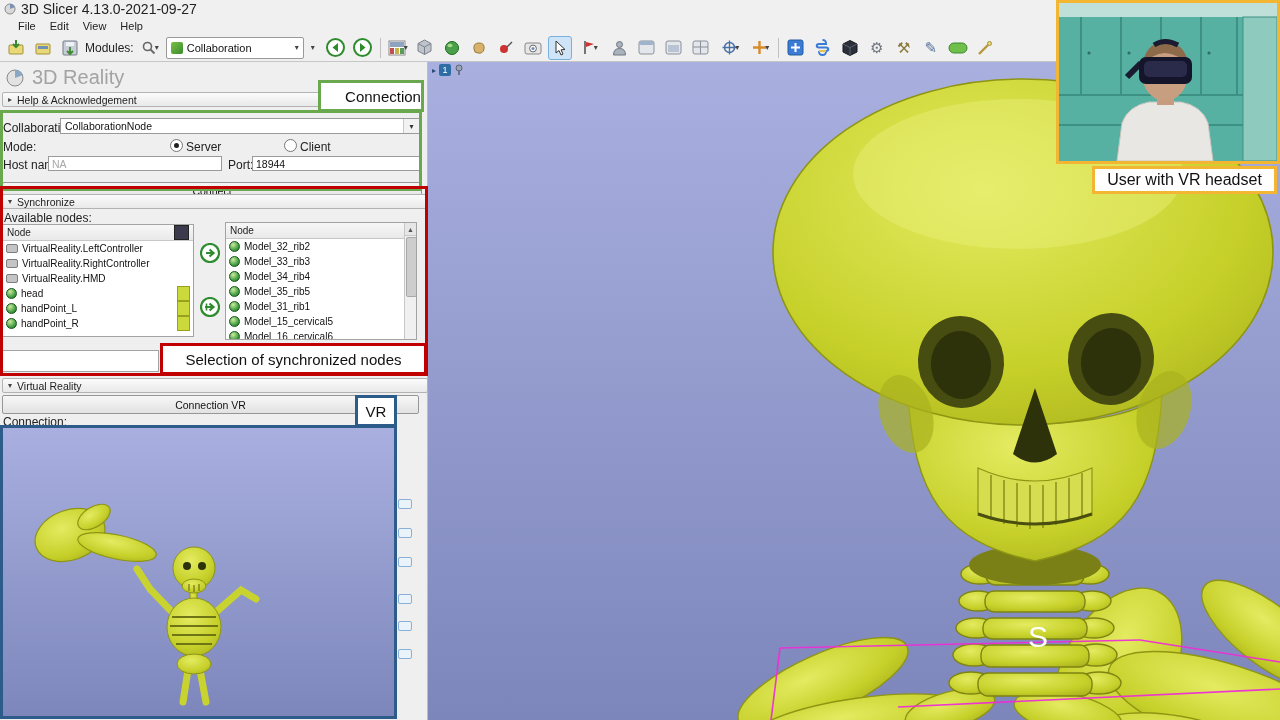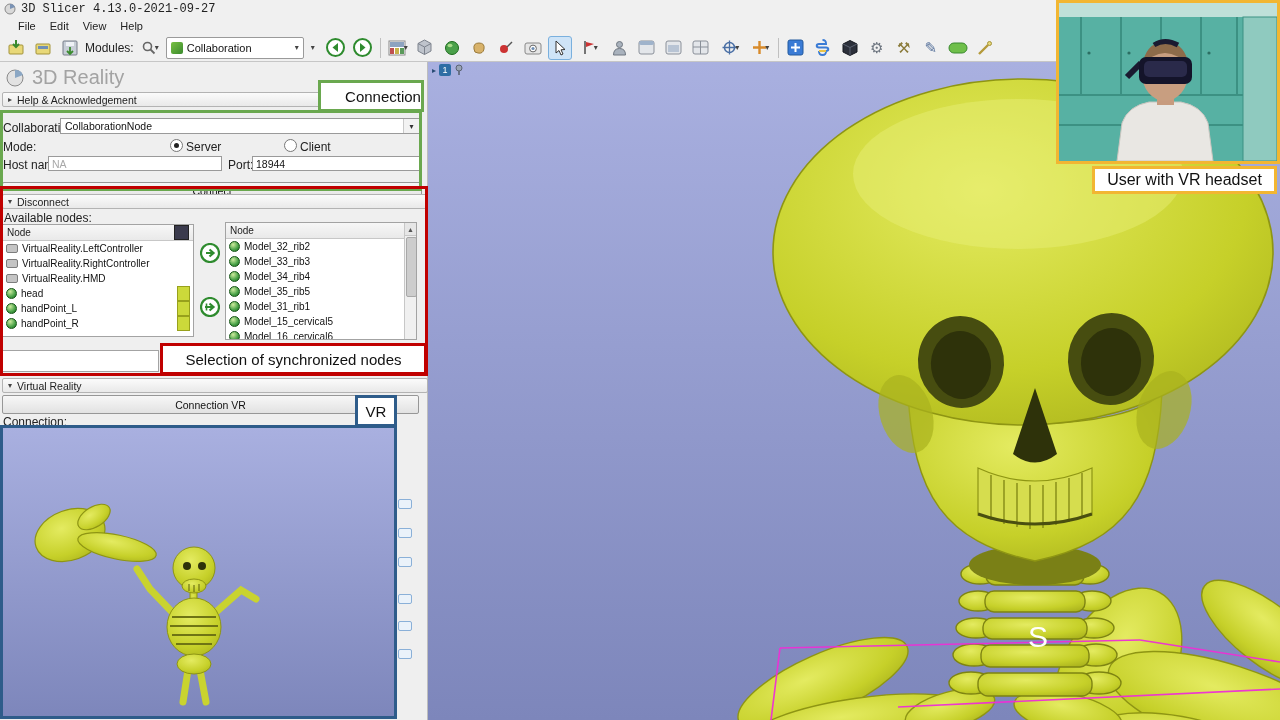--- a/index.html
+++ b/index.html
@@ -1,19 +1,19 @@
 <!DOCTYPE html>
 <html><head>
 <meta charset="utf-8">
 <style>
   html,body{margin:0;padding:0;background:#222;font-family:"Liberation Sans",sans-serif;}
   #screen{position:relative;width:1280px;height:720px;background:#f0f0f0;overflow:hidden;font-size:11px;color:#111;}
   
   .titlebar{position:absolute;left:0;top:0;width:1280px;height:17px;background:#f0f0f0;display:flex;align-items:center;gap:5px;padding-left:4px;box-sizing:border-box;}
-  .titlebar .ttl{font-size:12px;color:#222;font-family:Liberation Mono, monospace;}
+  .titlebar .ttl{font-size:14px;color:#222;}
   .menubar{position:absolute;left:0;top:17px;width:1280px;height:17px;background:#f0f0f0;display:flex;align-items:center;gap:14px;padding-left:18px;box-sizing:border-box;}
   .menubar span{font-size:11px;color:#222;cursor:default;}
   .toolbar{position:absolute;left:0;top:34px;width:1280px;height:28px;background:#f0f0f0;border-bottom:1px solid #c6c6c6;display:flex;align-items:center;gap:3px;padding-left:4px;box-sizing:border-box;}
   .tbtn{width:24px;height:24px;display:flex;align-items:center;justify-content:center;border-radius:3px;flex:0 0 auto;}
   .tbtn.active{background:#cfe4f7;border:1px solid #7ab0de;width:22px;height:22px;}
   .tsep{width:1px;height:20px;background:#c0c0c0;margin:0 2px;flex:0 0 auto;}
   .tglyph{font-size:15px;line-height:1;}
   .darr{font-size:8px;color:#444;margin-left:-2px;}
   .modcombo{height:20px;background:#fff;border:1px solid #9a9a9a;border-radius:2px;display:flex;align-items:center;gap:4px;padding:0 4px;width:128px;flex:0 0 auto;}
   .modcombo .cv{flex:1;font-size:11px;}
@@ -374,21 +374,21 @@
     <span class="radio" style="position:absolute;left:284px;top:77px;"></span>
     <span class="lbl" style="left:300px;top:78px;">Client</span>
     <span class="lbl" style="left:3px;top:96px;">Host name:</span>
     <input class="inp" style="left: 48px; top: 94px; width: 174px;" placeholder="NA">
     <span class="lbl" style="left:228px;top:96px;">Port:</span>
     <input class="inp" style="left: 252px; top: 94px; width: 168px;" value="18944">
     <div class="btn" style="left:2px;top:112px;width:418px;height:16px;margin-top:8px;">Connect</div>
 
     <div class="secbar" style="left:2px;top:132px;width:414px;">
       <span style="font-size:8px;color:#444;">▾</span>
-      <span>Disconnect</span>
+      <span>Synchronize</span>
     </div>
     <span class="lbl" style="left:4px;top:149px;">Available nodes:</span>
     <span class="lbl" style="left:226px;top:166px;">Synchronized:</span>
 
     <div class="listbox" style="left:2px;top:162px;width:192px;height:113px;">
       <div class="listhdr">
         <span>Node</span>
         <span class="hdrbtn"></span>
       </div>
       <div class="lrow">

